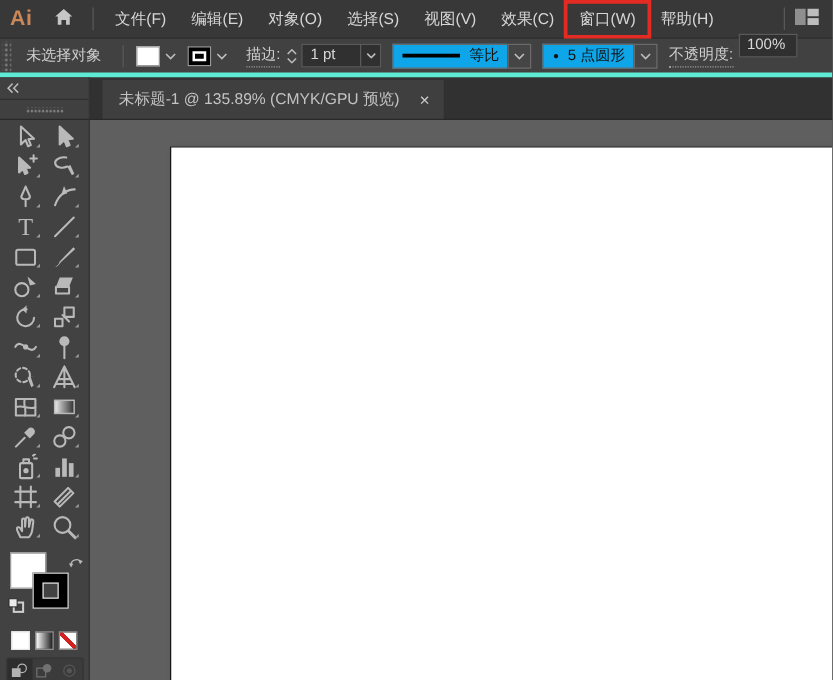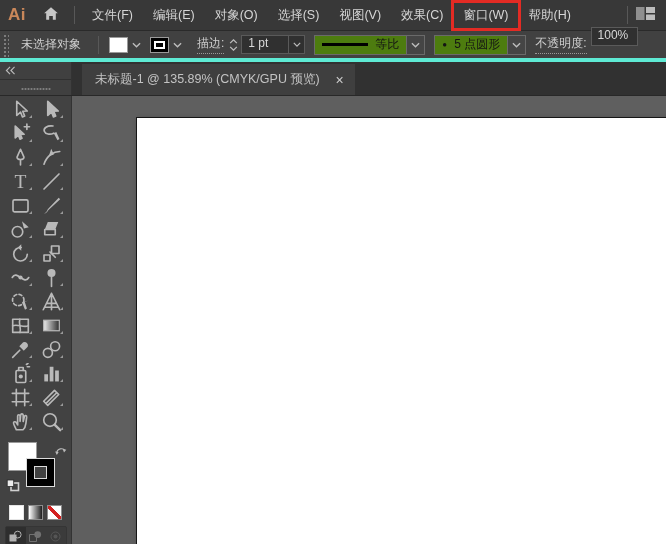--- a/index.html
+++ b/index.html
@@ -34,21 +34,21 @@
   .combo-chev{width:16px;height:18px;display:flex;align-items:center;justify-content:center;}
   .link-label{border-bottom:1px dotted #9a9a9a;padding-bottom:1px;margin:0 4px 0 9px;white-space:nowrap;}
   .stepper{display:flex;flex-direction:column;justify-content:center;gap:2px;margin:0 3px 0 1px;}
   .field{background:#303030;border:1px solid #5a5a5a;height:19px;box-sizing:border-box;
     display:flex;color:#d8d8d8;}
   .stroke-field{width:64px;}
   .field .val{padding-left:6px;flex:1;font-size:12px;}
   .field-chev{width:15px;height:100%;display:flex;align-items:center;justify-content:center;
     border-left:1px solid #5a5a5a;}
   .dd{display:flex;align-items:center;margin-left:9px;height:20px;}
-  .dd-preview{background:#4d7c0f;color:#141414;height:20px;box-sizing:border-box;
+  .dd-preview{background:#0ea5e9;color:#141414;height:20px;box-sizing:border-box;
     display:flex;align-items:center;padding:0 7px;border:1px solid #6a6a6a;border-right:none;}
   .dd-btn{width:19px;height:20px;box-sizing:border-box;background:#454545;
     border:1px solid #6a6a6a;display:flex;align-items:center;justify-content:center;}
   .profile-line{width:46px;height:3px;background:#000;margin-right:7px;}
   .brush-bullet{font-size:8px;margin-right:7px;}
   .dd-preview .txt{font-size:12px;white-space:nowrap;}
   .opacity-field{width:47px;margin:0 3px 17px 0;}
   
   .tabrow{flex:0 0 34px;height:34px;box-sizing:border-box;background:#313131;display:flex;
     border-bottom:1px solid #282828;}

